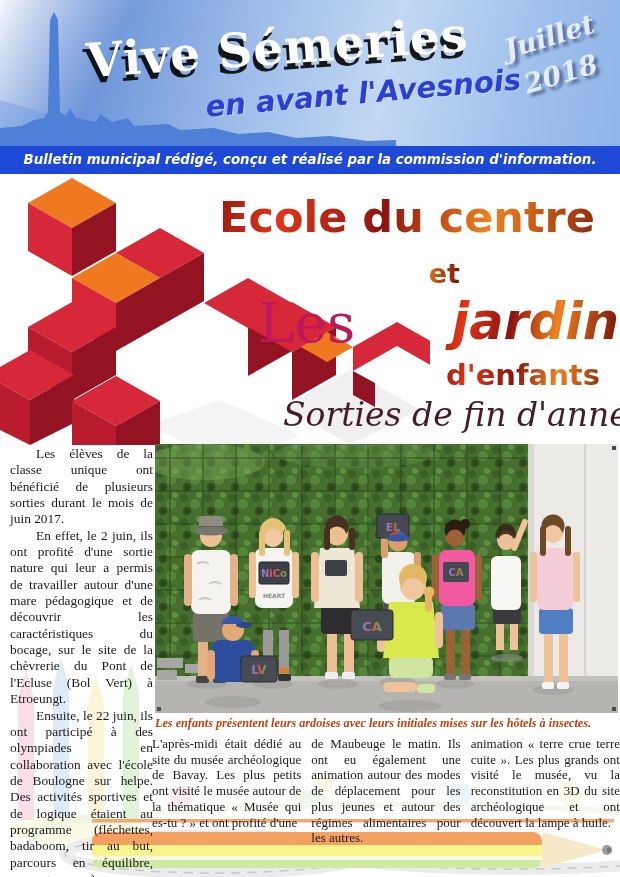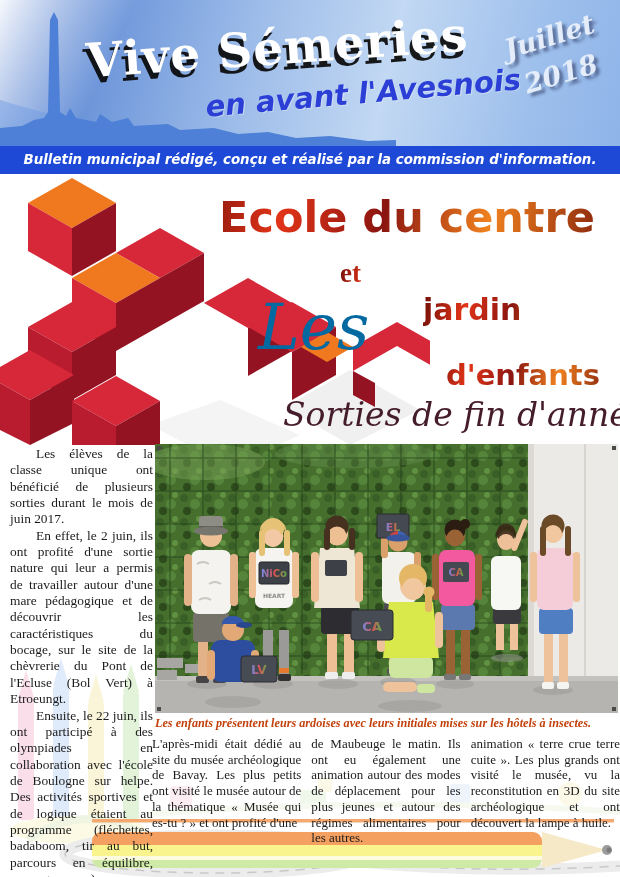--- a/index.html
+++ b/index.html
@@ -25,25 +25,25 @@
   .issue span{display:block;}
   .banner{position:absolute;left:0;top:146px;width:620px;height:28px;background:#1e49d6;
     color:#fff;font-family:"DejaVu Sans",sans-serif;font-style:italic;font-weight:600;
     font-size:13.4px;line-height:28px;text-align:center;}
 
   
   .gtxt{background-image:linear-gradient(100deg,#6f0e08 0%,#e23418 22%,#8a1510 45%,#f0811f 68%,#6f0e08 100%);
     -webkit-background-clip:text;background-clip:text;color:transparent;-webkit-text-fill-color:transparent;}
   .hfont{font-family:"DejaVu Sans",sans-serif;font-weight:800;}
   .headline-main{position:absolute;left:170px;top:180px;width:450px;text-align:center;font-size:43px;white-space:nowrap;}
-  .headline-et{position:absolute;left:340px;top:258px;width:120px;text-align:left;font-size:27px;font-family:Liberation Serif, serif;}
-  .headline-jardin{position:absolute;left:423px;top:292px;width:196px;text-align:left;font-size:30px;}
+  .headline-et{position:absolute;left:340px;top:258px;width:120px;text-align:right;font-size:27px;}
+  .headline-jardin{position:absolute;left:423px;top:292px;width:196px;text-align:right;font-size:51px;font-style:italic;}
   .headline-denfants{position:absolute;left:428px;top:358px;width:190px;text-align:center;font-size:29px;}
-  .script-les{position:absolute;left:258px;top:296px;font-family:"DejaVu Serif",serif;font-style:italic;
-    font-size:63px;color:#0369a1;line-height:1;}
+  .script-les{position:absolute;left:258px;top:296px;font-family:"DejaVu Serif",serif;
+    font-size:55px;color:#be185d;line-height:1;}
   .script-sub{position:absolute;left:283px;top:398px;font-family:"DejaVu Serif",serif;font-style:italic;
     font-size:33px;color:#451c2b;white-space:nowrap;line-height:1;}
 
   
   .left-col{position:absolute;left:10px;top:446px;width:143px;z-index:2;
     font-size:13.4px;line-height:16.35px;text-align:justify;color:#1b1b1b;}
   .left-col p{margin:0;text-indent:26px;}
   .photo{position:absolute;left:155px;top:444px;width:463px;height:269px;}
   .caption{position:absolute;left:155px;top:716px;width:463px;z-index:2;
     font-size:12.2px;font-weight:700;font-style:italic;color:#c2410c;}

